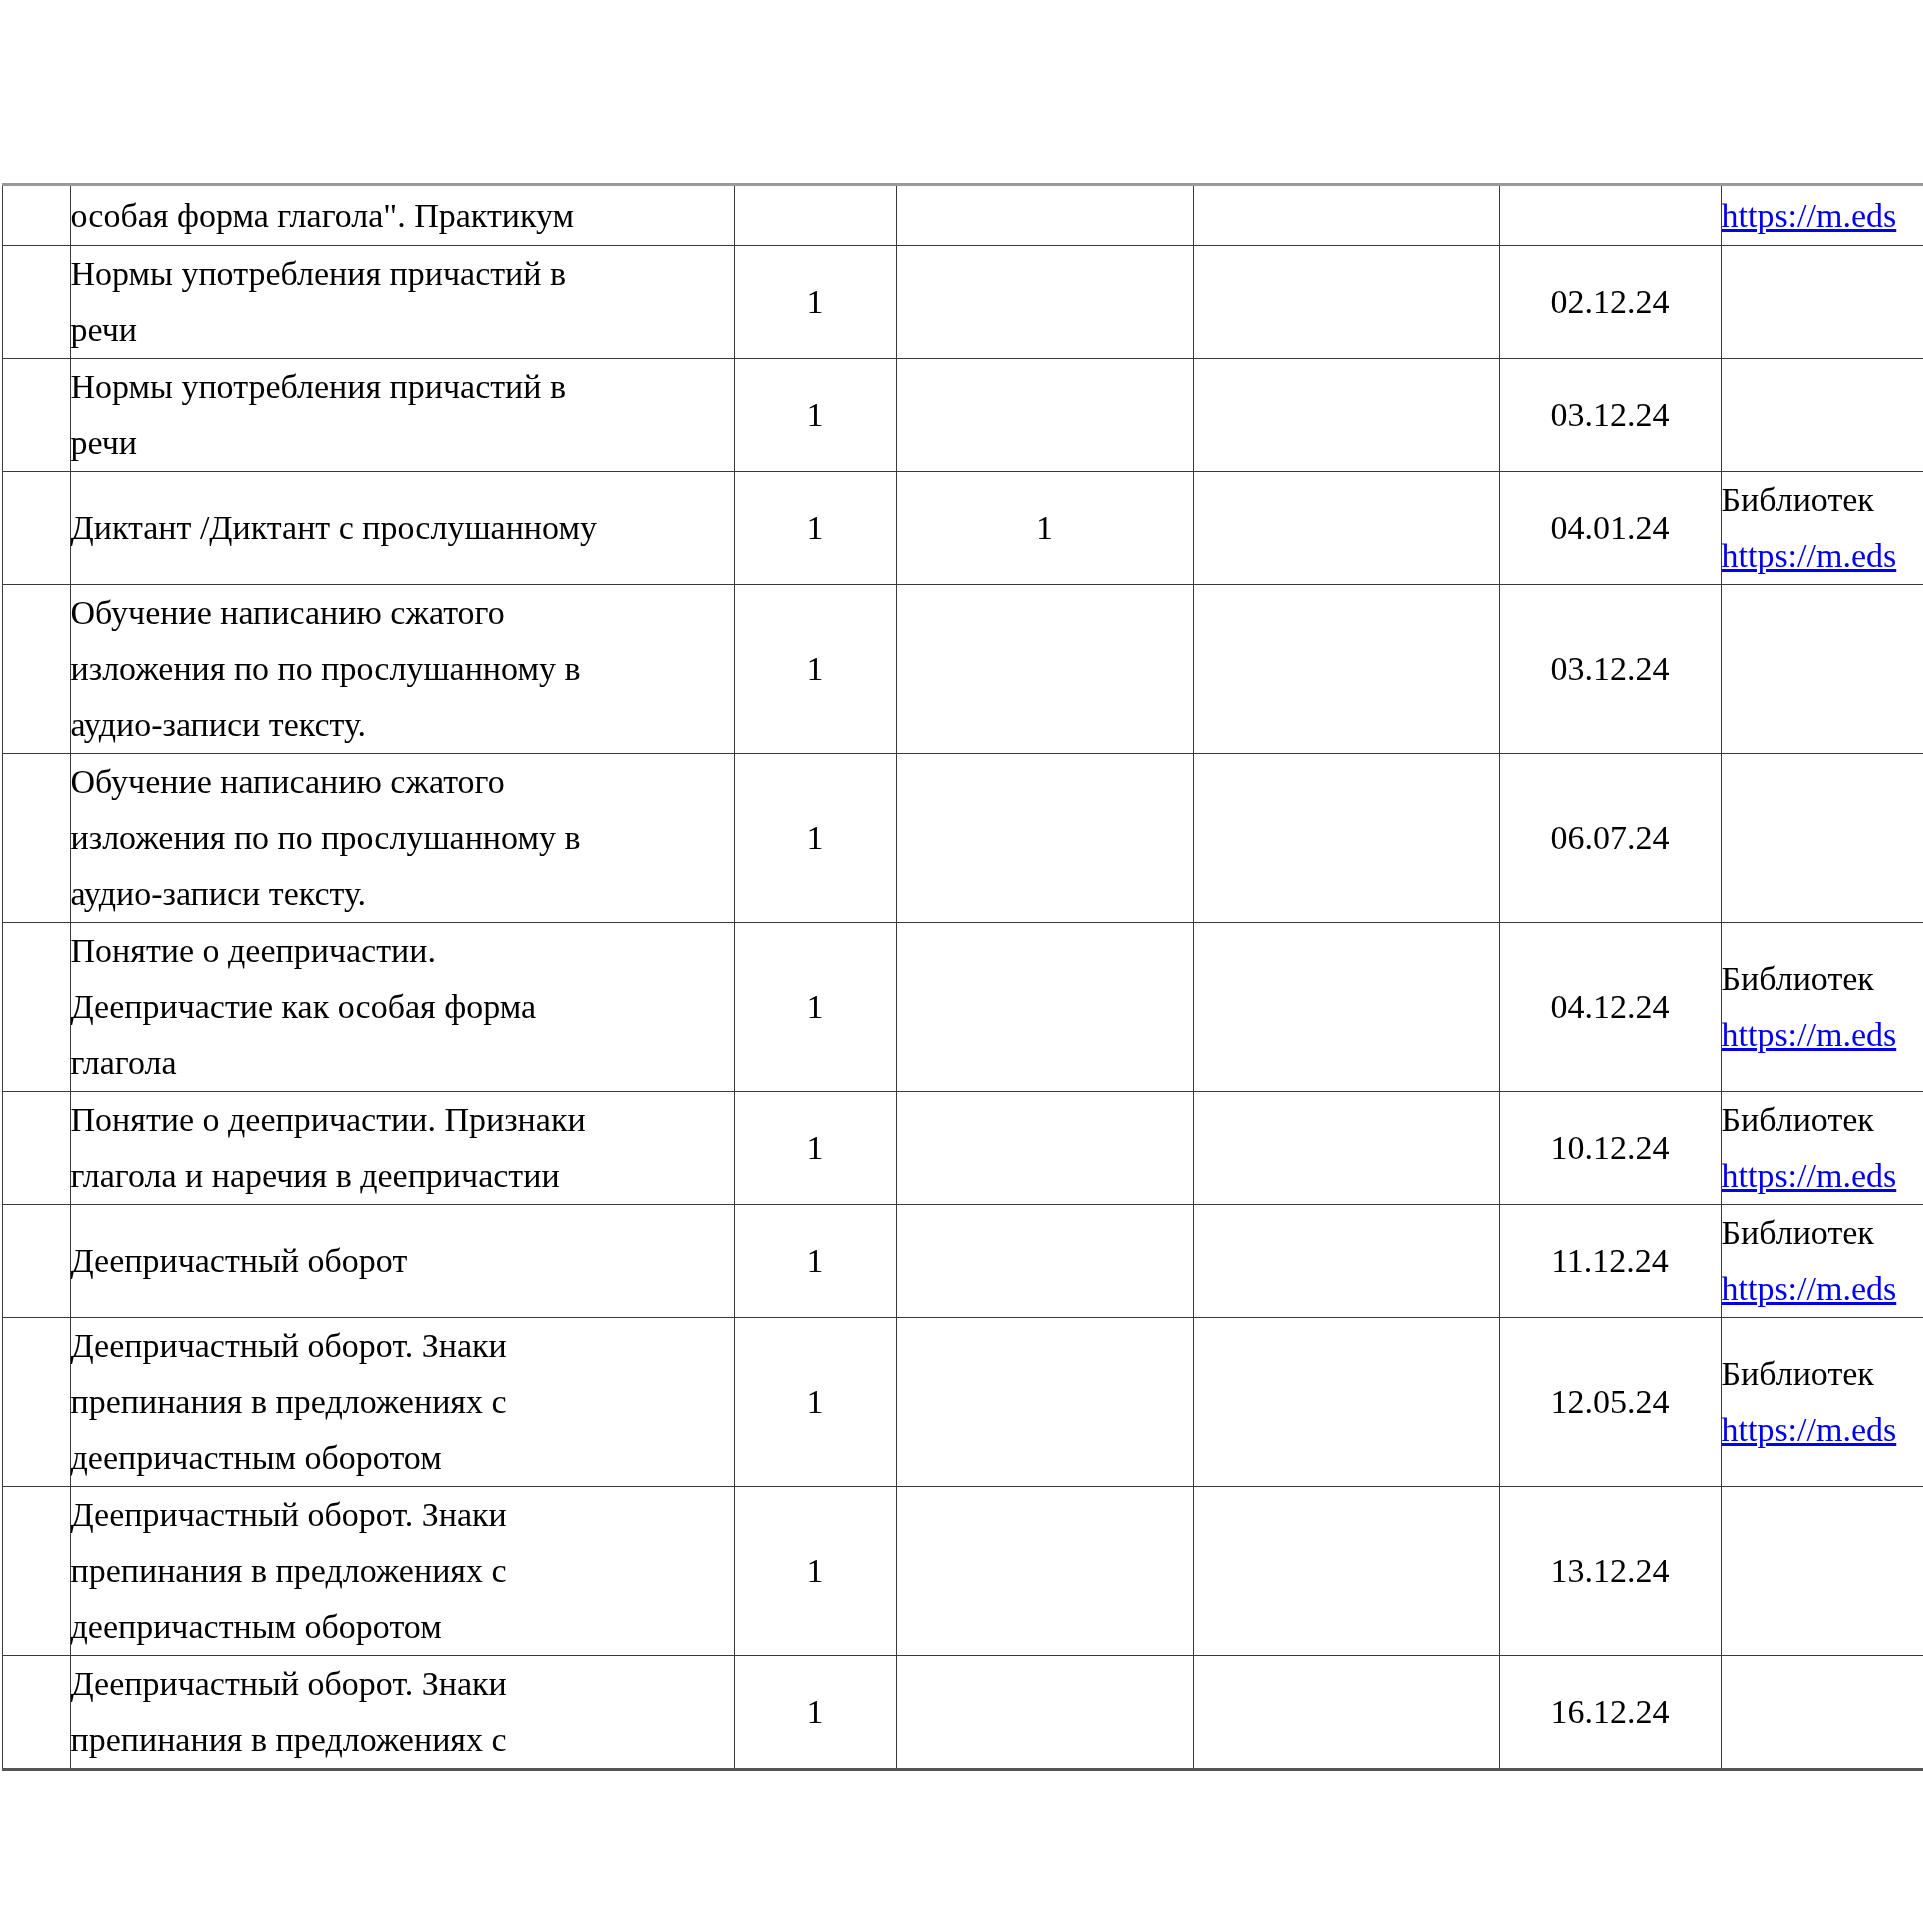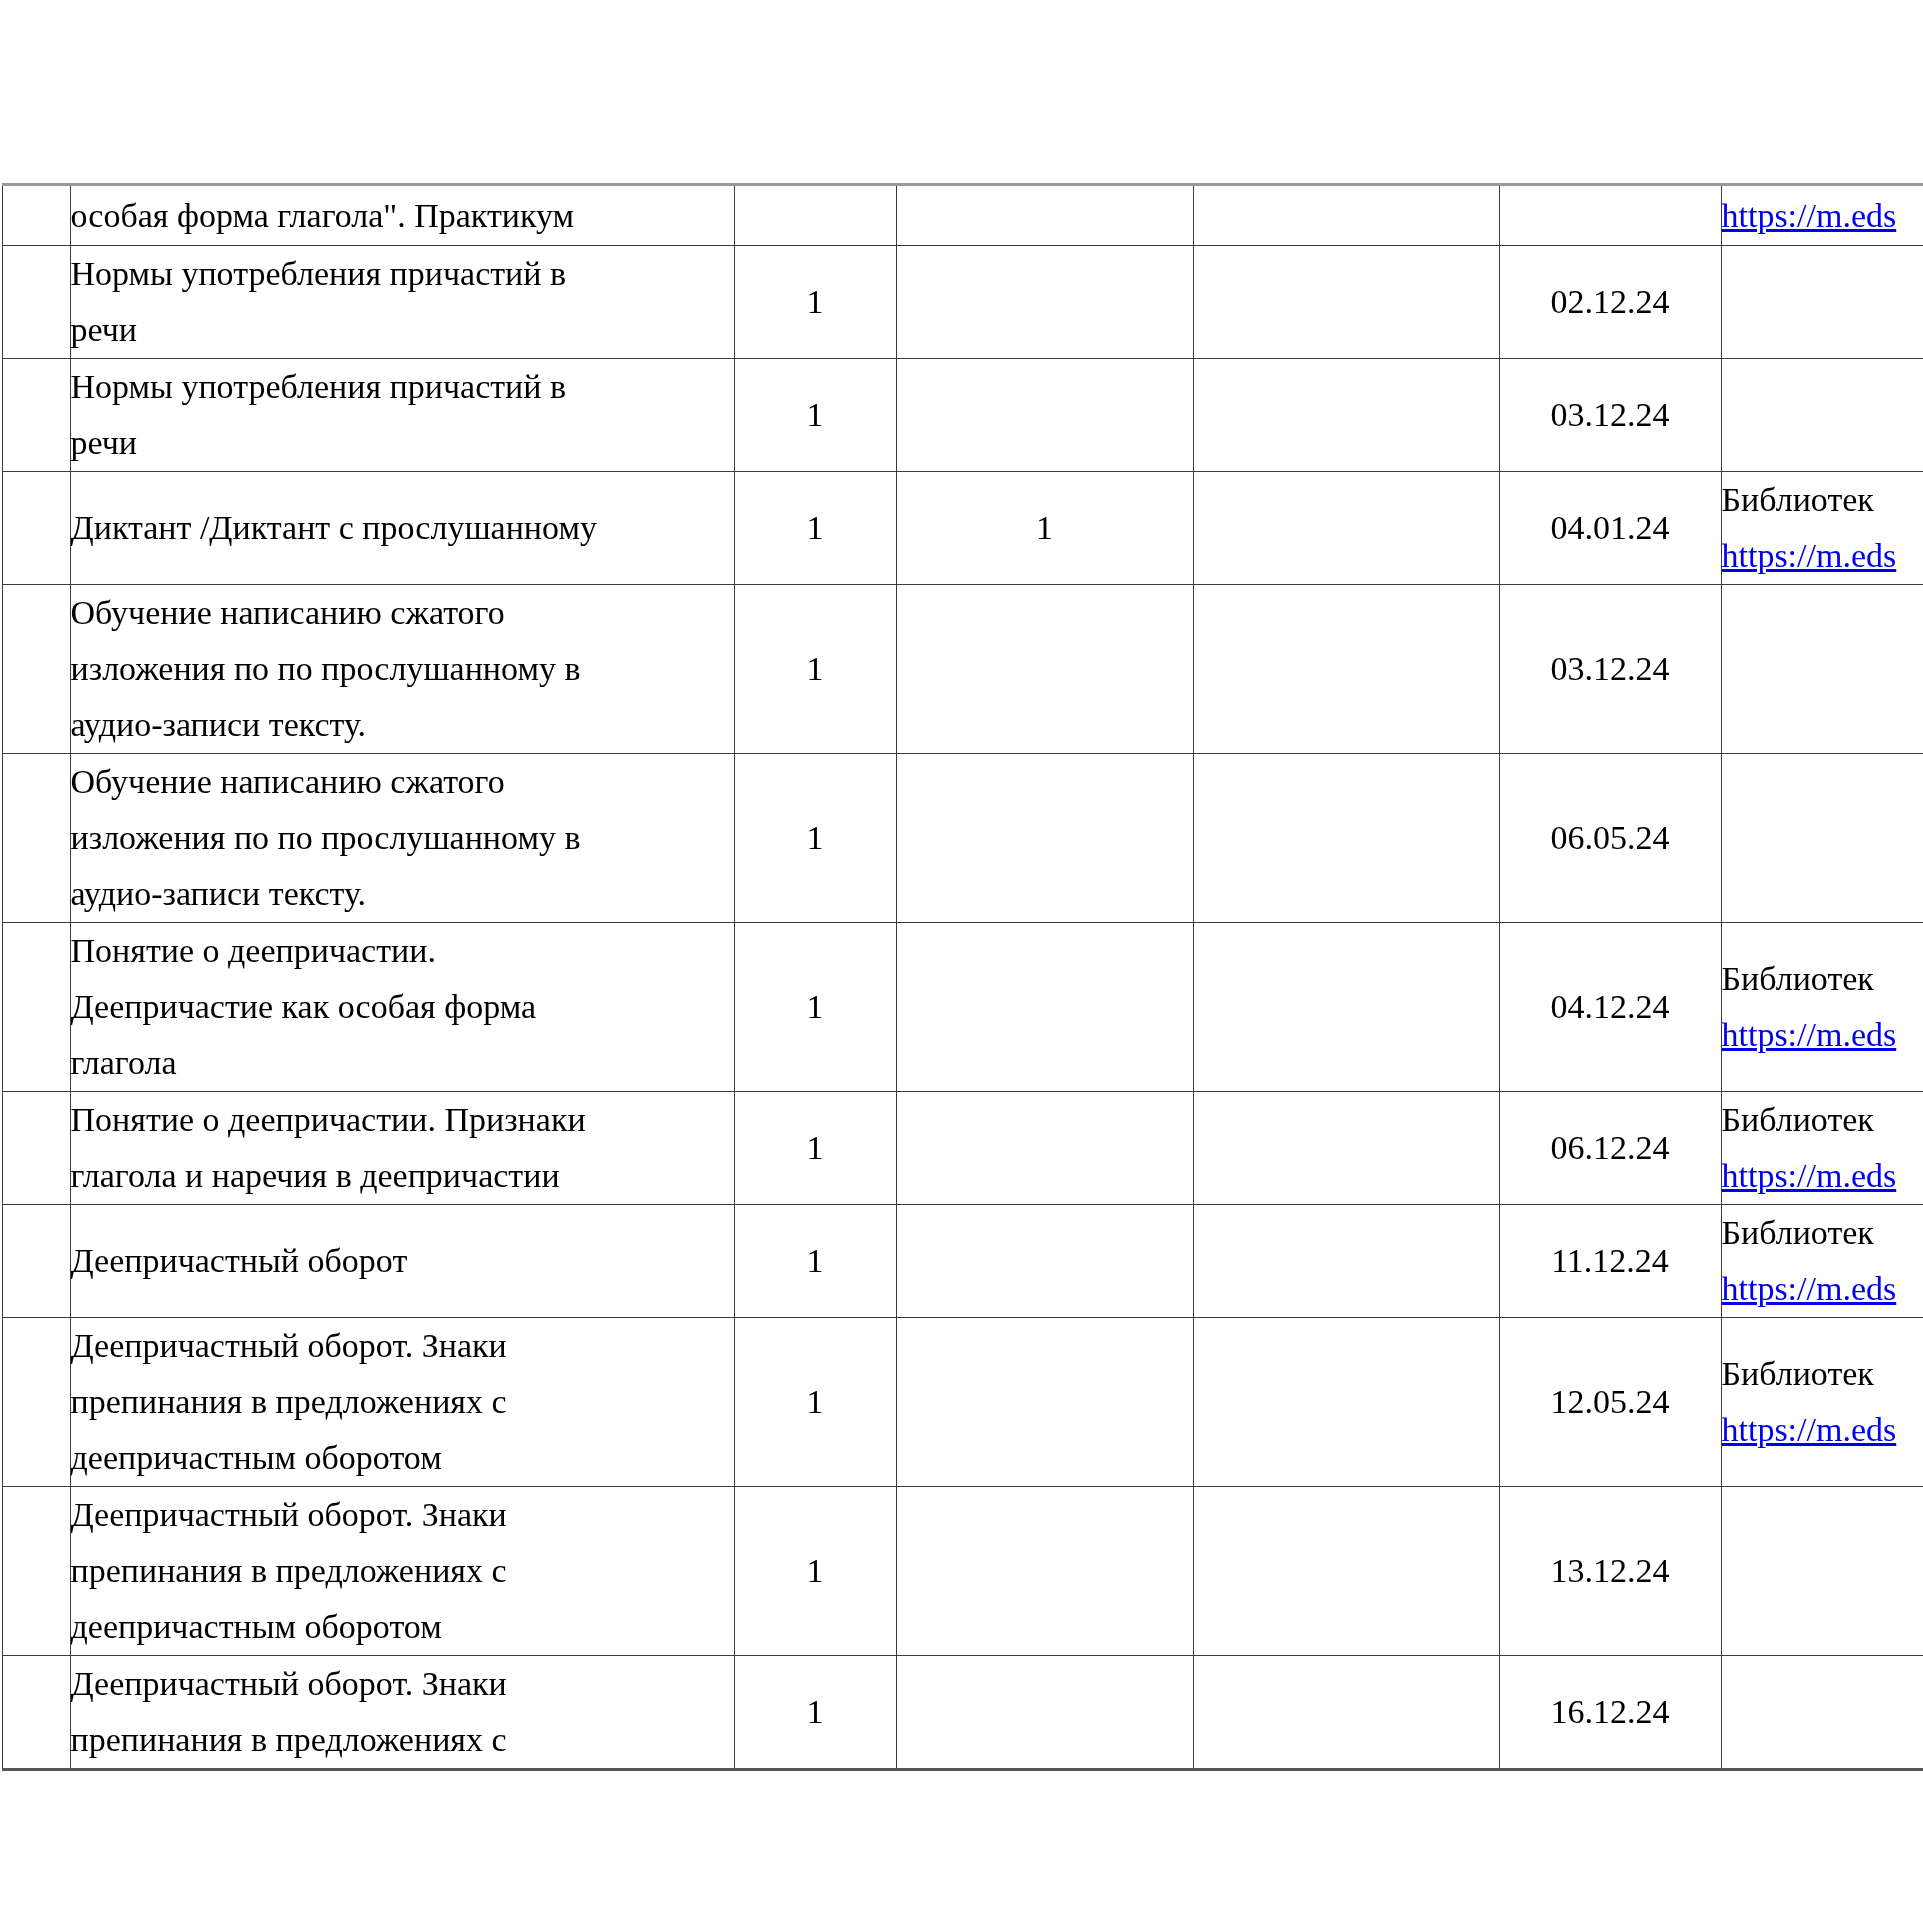--- a/index.html
+++ b/index.html
@@ -157,21 +157,21 @@
   </tr>
 
   <tr class="r5">
     <td class="num-cell"></td>
     <td class="topic">Обучение написанию сжатого
 изложения по по прослушанному в
 аудио-записи тексту.</td>
     <td class="center">1</td>
     <td class="center"></td>
     <td class="center"></td>
-    <td class="center">06.05.24</td>
+    <td class="center">06.07.24</td>
     <td class="lib">
       
       
     </td>
   </tr>
 
   <tr class="r6">
     <td class="num-cell"></td>
     <td class="topic">Понятие о деепричастии.
 Деепричастие как особая форма
@@ -186,21 +186,21 @@
     </td>
   </tr>
 
   <tr class="r7">
     <td class="num-cell"></td>
     <td class="topic">Понятие о деепричастии. Признаки
 глагола и наречия в деепричастии</td>
     <td class="center">1</td>
     <td class="center"></td>
     <td class="center"></td>
-    <td class="center">06.12.24</td>
+    <td class="center">10.12.24</td>
     <td class="lib">
       <span class="lib-label">Библиотек</span>
       <a class="res-link">https://m.eds</a>
     </td>
   </tr>
 
   <tr class="r8">
     <td class="num-cell"></td>
     <td class="topic">Деепричастный оборот</td>
     <td class="center">1</td>

